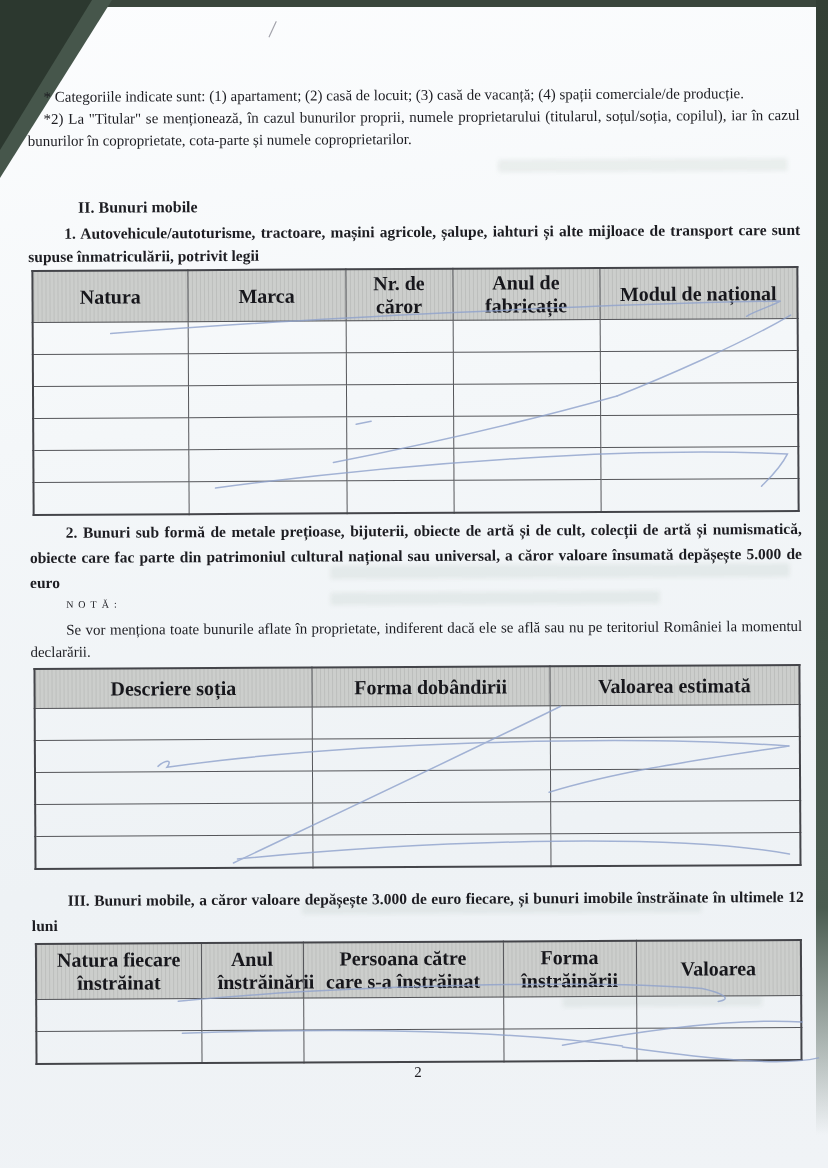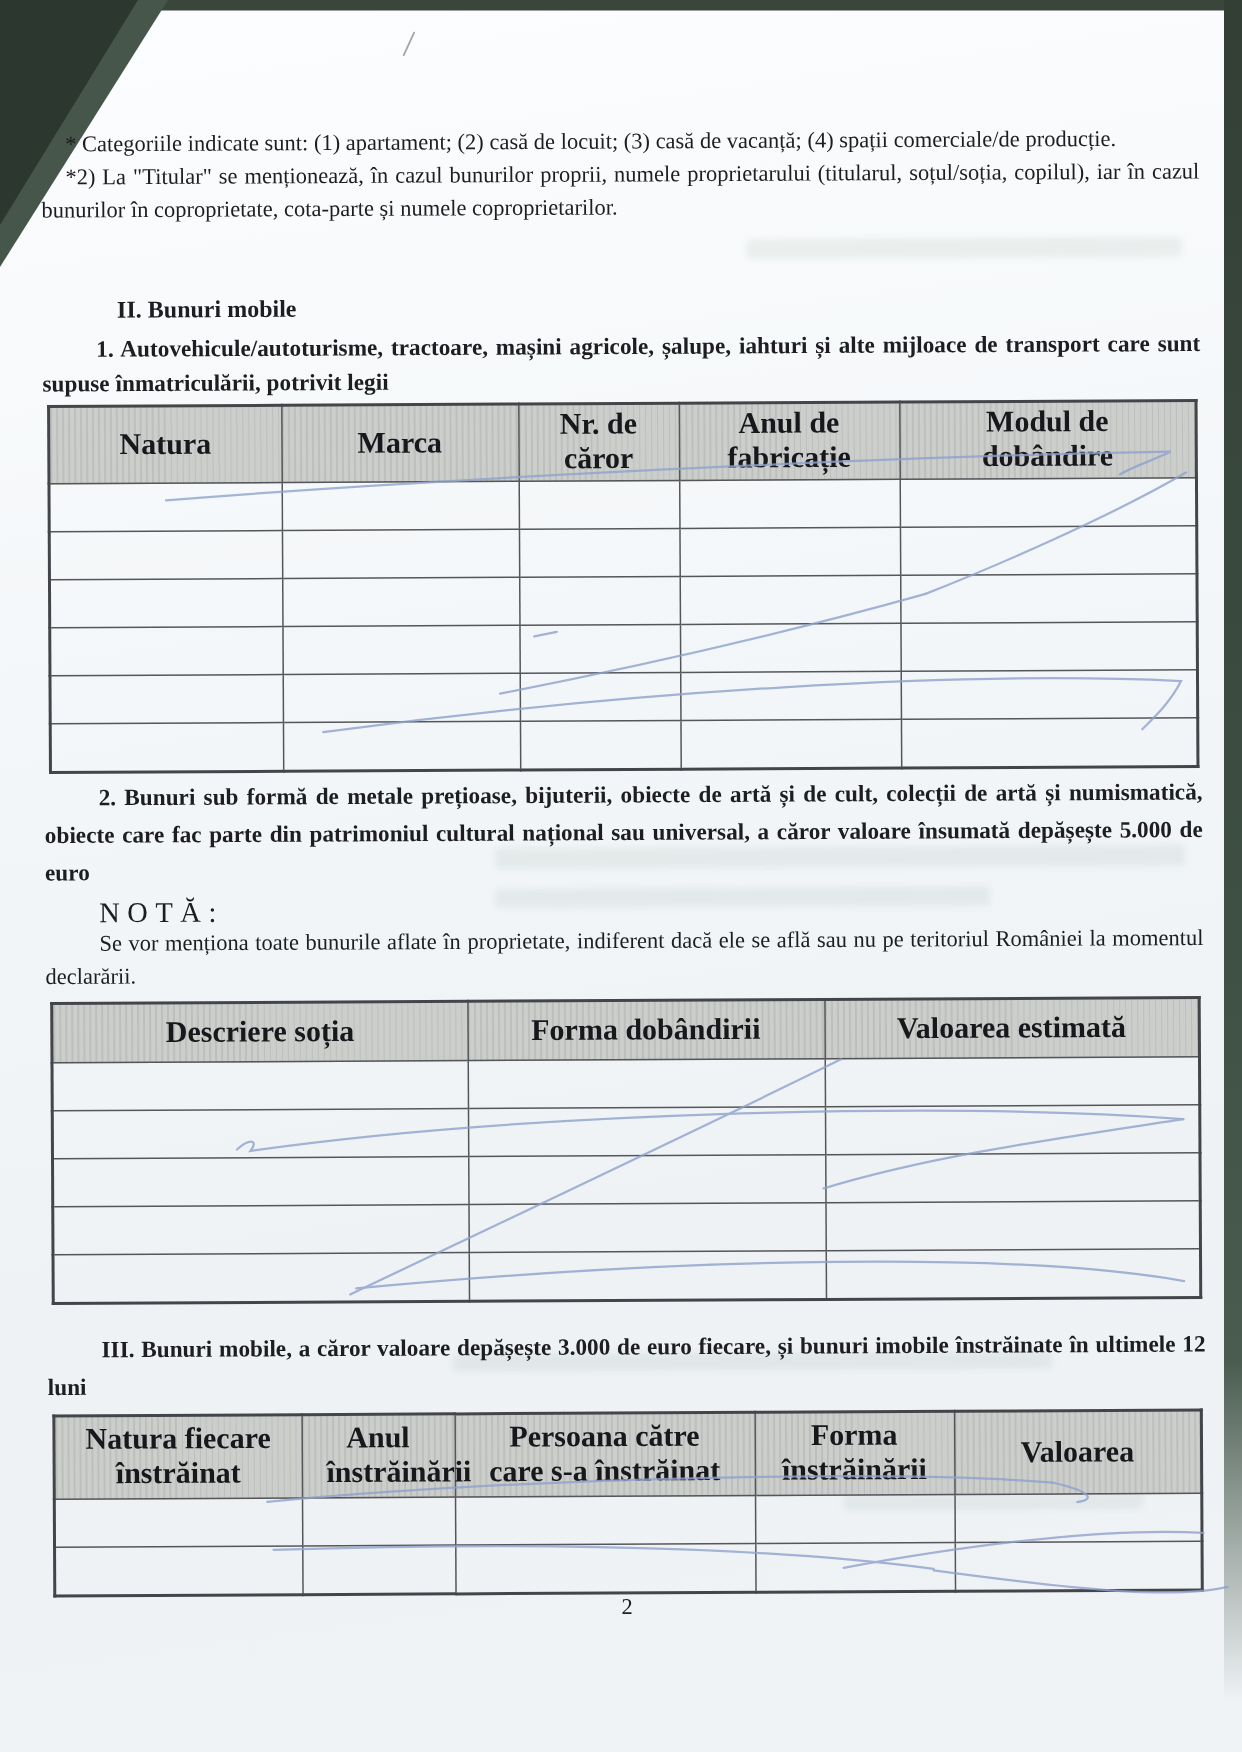--- a/index.html
+++ b/index.html
@@ -34,21 +34,21 @@
     transform:rotate(-0.3deg);
     transform-origin:414px 580px;
     color:#1d1d22;
   }
   .tblock{position:absolute;left:30px;width:772px;text-align:justify;}
   .fz{font-size:15px;line-height:22px;}
   .bold{font-weight:bold;font-size:15.5px;line-height:23px;}
   .indent{text-indent:36px;}
   .indent-sm{text-indent:16px;}
   .sec-title{position:absolute;font-weight:bold;font-size:16px;}
-  .nota-label{position:absolute;left:66px;font-size:19px;letter-spacing:5px;}
+  .nota-label{position:absolute;left:66px;font-size:10px;letter-spacing:5px;}
   .doc-table{
     position:absolute;left:33px;border-collapse:collapse;table-layout:fixed;
     background:transparent;
   }
   .doc-table,
   .doc-table th,
   .doc-table td{border:1px solid #55565a;}
   .doc-table{border:2px solid #44454a;}
   .doc-table th{
     background:#c9cbc9;
@@ -101,21 +101,21 @@
         <col style="width:107px">
         <col style="width:147px">
         <col style="width:198px">
     </colgroup>
     <thead>
       <tr>
         <th>Natura</th>
         <th>Marca</th>
         <th>Nr. de căror</th>
         <th>Anul de fabricație</th>
-        <th>Modul de dobândire</th>
+        <th>Modul de național</th>
       </tr>
     </thead>
     <tbody>
         <tr>
           <td></td>
           <td></td>
           <td></td>
           <td></td>
           <td></td>
         </tr>

